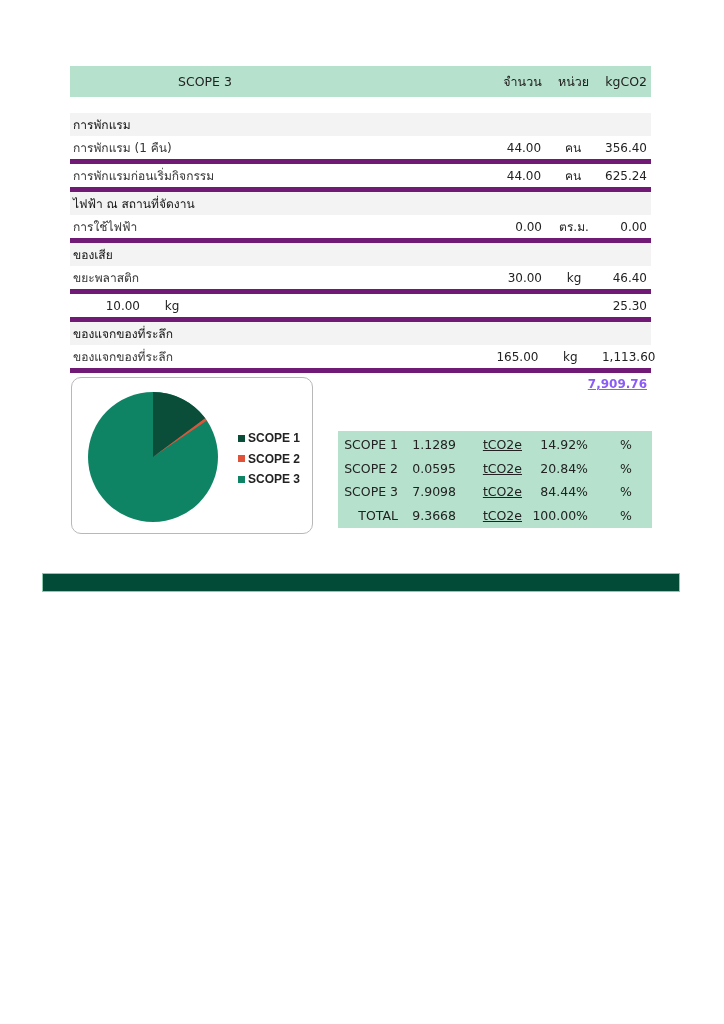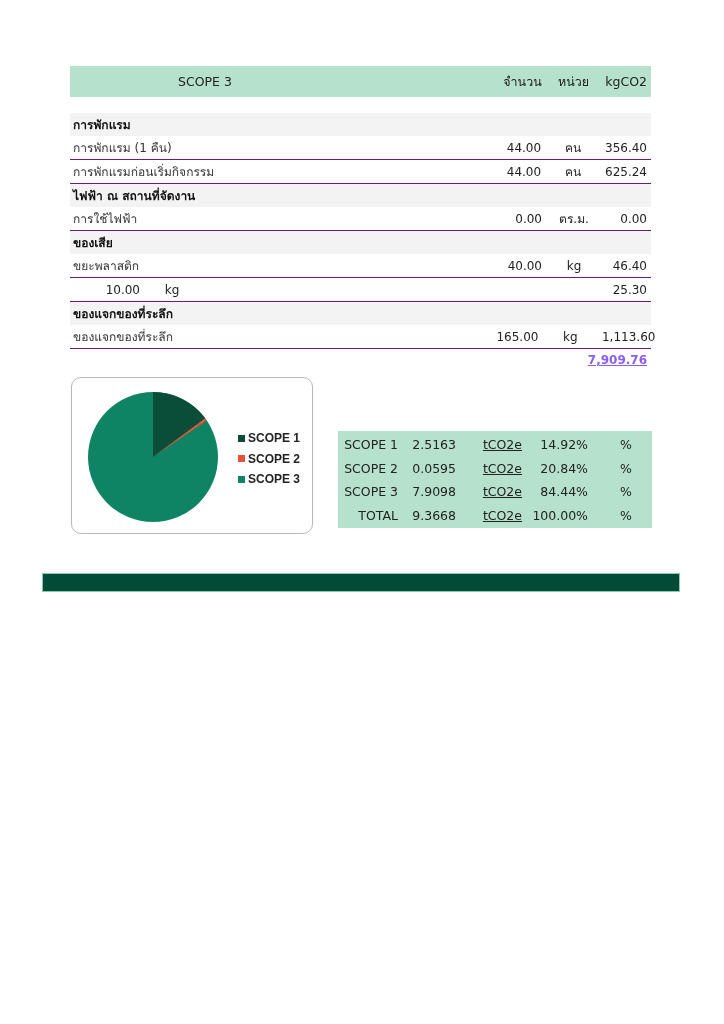--- a/index.html
+++ b/index.html
@@ -7,23 +7,23 @@
            font-family: "DejaVu Sans", "Liberation Sans", sans-serif; color: #222; }
 
     .scope-table { position: absolute; left: 70px; top: 66px; width: 581px; }
     .hdr { height: 31px; background: #b6e1cc; display: flex; align-items: center; font-size: 12.5px; color: #222; }
     .hdr .c-name { width: 402px; padding-left: 108px; box-sizing: border-box; }
     .c-qty { width: 70px; text-align: right; }
     .c-unit { width: 64px; text-align: center; }
     .c-co2 { width: 45px; text-align: right; flex: 1; padding-right: 4px; }
     .hdr .c-qty { width: 72px; }
     .spacer { height: 16px; }
-    .row { display: flex; align-items: center; height: 23px; font-size: 12px; border-bottom: 1px solid #701a75; }
+    .row { display: flex; align-items: center; height: 23px; font-size: 12px; border-bottom: 5px solid #701a75; }
     .row .c-name { width: 402px; padding-left: 3px; box-sizing: border-box; color: #333; }
-    .row.cat { background: #f3f3f3; font-weight: bold; border-bottom: none; }
+    .row.cat { background: #f3f3f3; font-weight: normal; border-bottom: none; }
     .row.cat .c-name { color: #111; }
     .total-row { display: flex; justify-content: flex-end; height: 22px; align-items: center; font-size: 12px; font-weight: bold; }
     .total-row span { text-decoration: underline; padding-right: 4px; color: #8b5cf6; }
 
     .chart-box { position: absolute; left: 71px; top: 377px; width: 240px; height: 155px;
                  border: 1px solid #b8b8b8; border-radius: 10px; background: #fff; }
     .chart-box svg.pie { position: absolute; left: 14px; top: 12px; }
     .legend { position: absolute; left: 166px; top: 50px; font-family: "Liberation Sans", sans-serif;
               font-weight: bold; font-size: 12px; color: #222; }
     .legend .li { display: flex; align-items: center; height: 20.5px; }
@@ -75,21 +75,21 @@
     <div class="c-name">การใช้ไฟฟ้า</div>
     <div class="c-qty">0.00</div>
     <div class="c-unit">ตร.ม.</div>
     <div class="c-co2">0.00</div>
   </div>
   <div class="row cat">
     <div class="c-name">ของเสีย</div>
   </div>
   <div class="row">
     <div class="c-name">ขยะพลาสติก</div>
-    <div class="c-qty">40.00</div>
+    <div class="c-qty">30.00</div>
     <div class="c-unit">kg</div>
     <div class="c-co2">46.40</div>
   </div>
   <div class="row">
     <div class="c-qty">10.00</div>
     <div class="c-unit">kg</div>
     <div class="c-co2">25.30</div>
   </div>
   <div class="row cat">
     <div class="c-name">ของแจกของที่ระลึก</div>
@@ -123,21 +123,21 @@
     <div class="li">
       <span class="sw" style="background:#0f8465"></span>
       <span>SCOPE 3</span>
     </div>
   </div>
 </div>
 
 <div class="summary">
   <div class="srow">
     <div class="s-label">SCOPE 1</div>
-    <div class="s-val">2.5163</div>
+    <div class="s-val">1.1289</div>
     <div class="s-unit">tCO2e</div>
     <div class="s-pct">14.92%</div>
     <div class="s-sym">%</div>
   </div>
   <div class="srow">
     <div class="s-label">SCOPE 2</div>
     <div class="s-val">0.0595</div>
     <div class="s-unit">tCO2e</div>
     <div class="s-pct">20.84%</div>
     <div class="s-sym">%</div>

